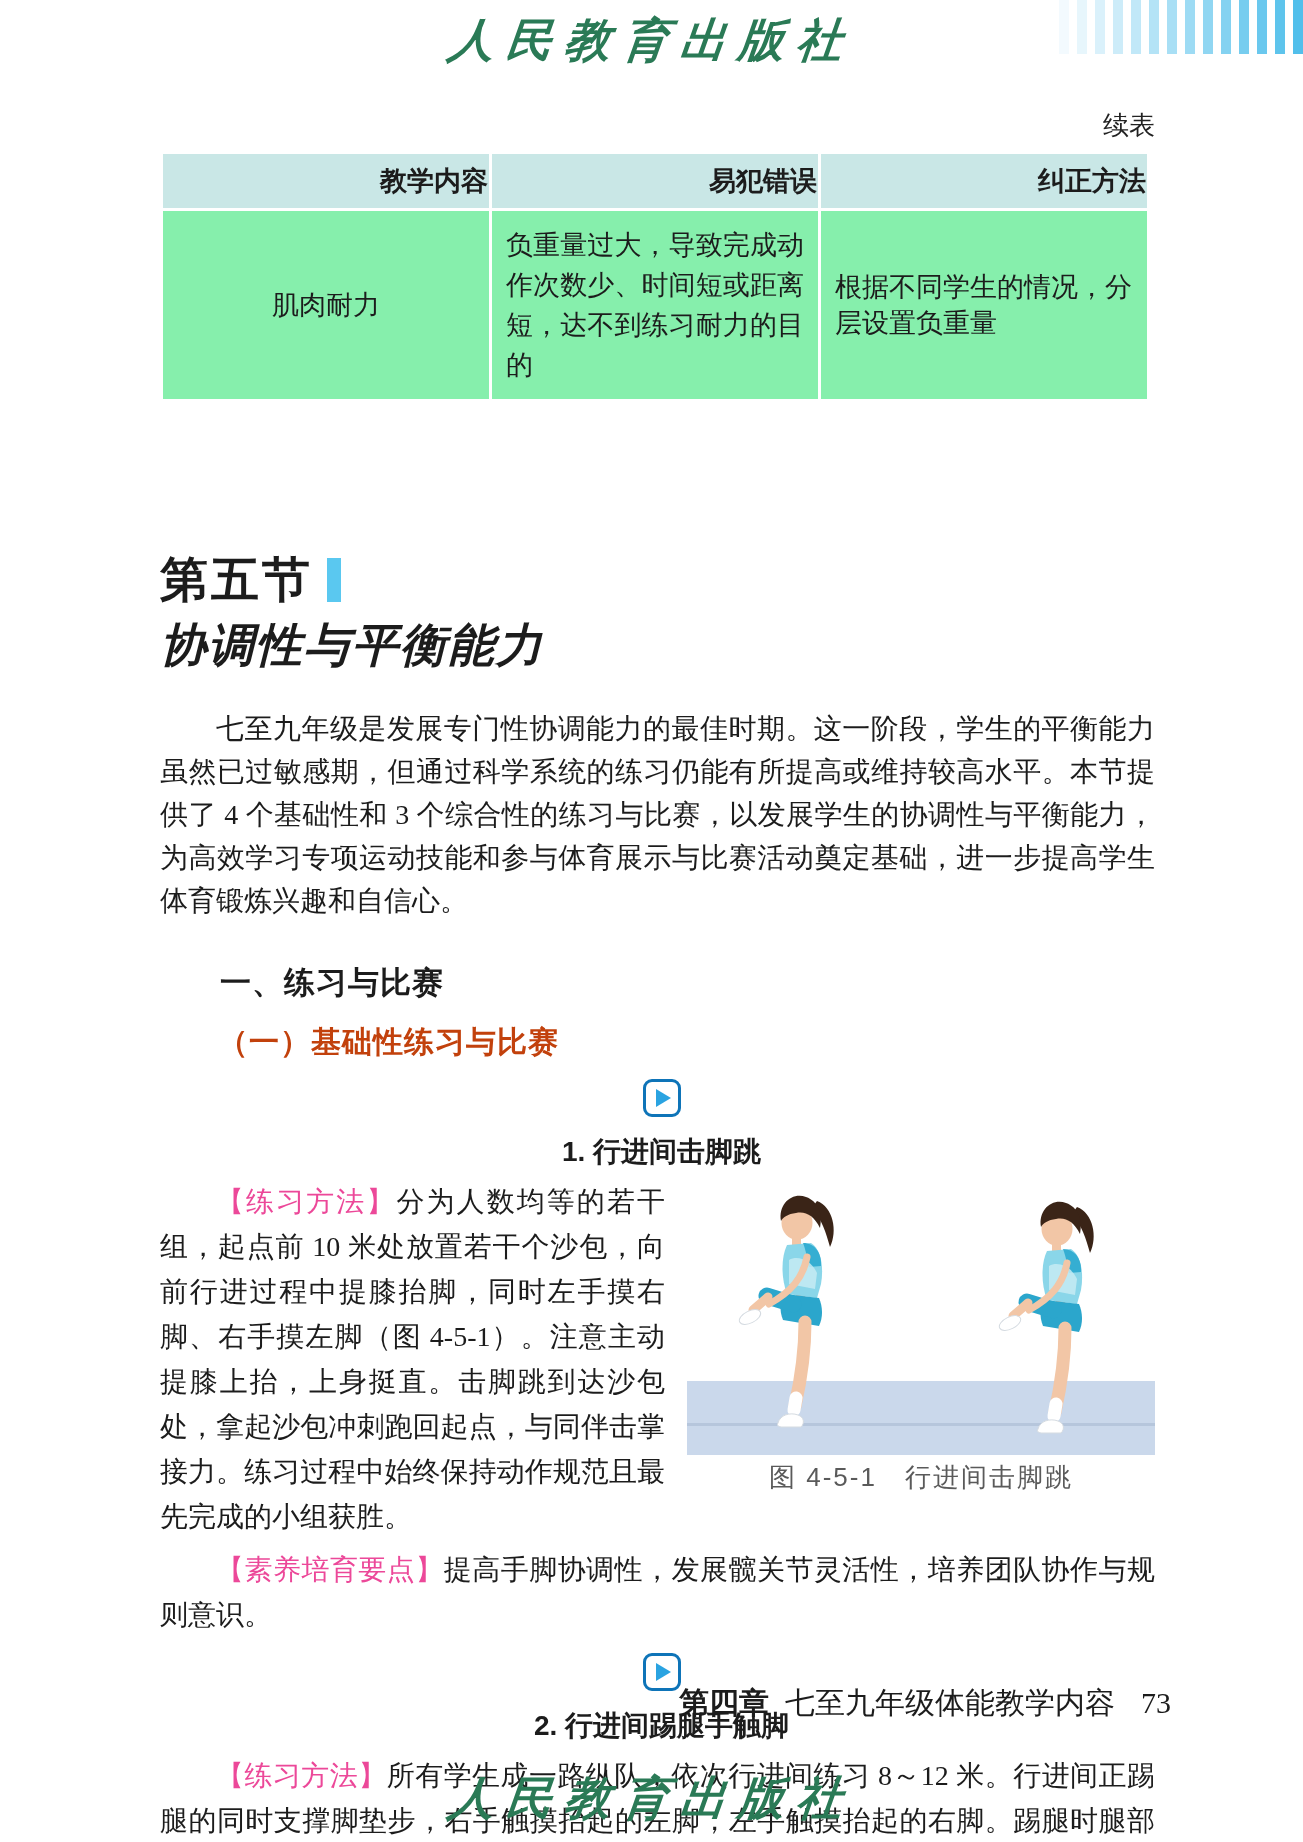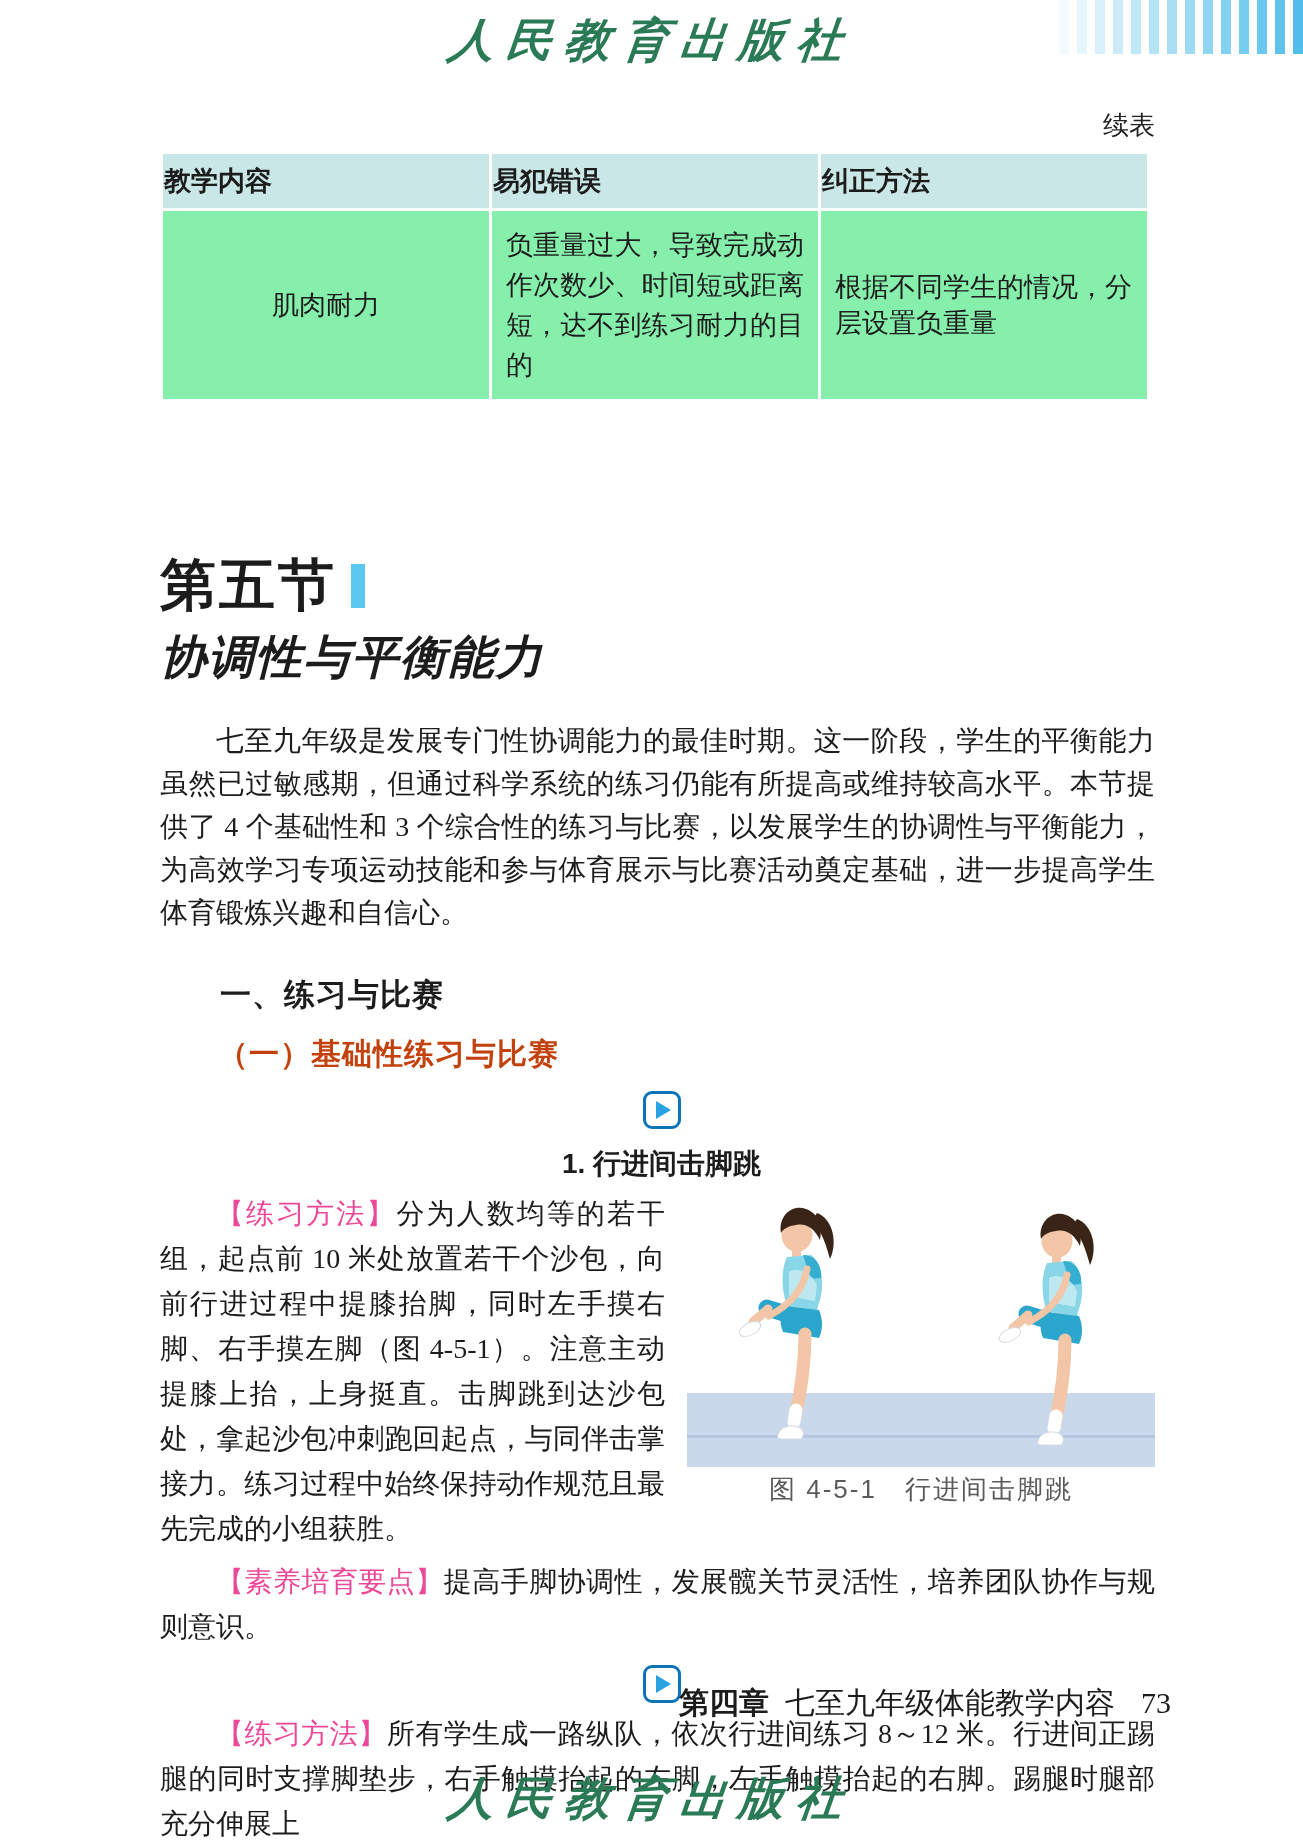--- a/index.html
+++ b/index.html
@@ -16,28 +16,28 @@
   
   .bars { position:absolute; top:0; right:0; display:flex; gap:8px; height:54px; }
   .bars .bar { width:10px; height:54px; background:#52bfeb; }
 
   .content { position:absolute; left:160px; top:0; width:995px; }
 
   .continued { padding-top:108px; text-align:right; font-size:26px; color:#222; }
 
   table.errtab { border-collapse:collapse; width:990px; margin-top:8px; font-size:27px; table-layout:fixed; }
   table.errtab th, table.errtab td { border:3px solid #ffffff; }
-  table.errtab th { background:#c9e7e6; height:52px; font-weight:bold; text-align:left; }
+  table.errtab th { background:#c9e7e6; height:52px; font-weight:bold; text-align:right; }
   table.errtab td { background:#86efac; vertical-align:middle; }
   td.c1 { text-align:center; width:180px; }
   td.c2 { width:388px; padding:14px 14px; line-height:40px; text-align:justify; }
   td.c3 { width:400px; padding-left:14px; }
 
   .sec-row { margin-top:146px; display:flex; align-items:center; gap:14px; }
-  .sec-num { font-size:56px; font-weight:bold; letter-spacing:3px; }
+  .sec-num { font-size:48px; font-weight:bold; letter-spacing:3px; }
   .sec-bar { width:14px; height:44px; background:#5ac8f0; }
   .sec-title { margin-top:3px; font-size:46px; font-weight:bold; letter-spacing:2px;font-style:italic; }
 
   .intro { margin-top:30px; font-size:28px; line-height:43px; text-align:justify; text-indent:56px; }
 
   .h-one { margin-top:40px; padding-left:60px; font-size:31px; font-weight:bold;
            font-family:"Liberation Sans","DejaVu Sans",sans-serif; letter-spacing:1px; }
   .h-sub { margin-top:18px; padding-left:58px; font-size:30px; font-weight:bold; color:#c2410c; letter-spacing:1px; }
 
   .item { margin-top:16px; display:flex; align-items:center; gap:16px; padding-left:8px;flex-direction:column; }
@@ -160,20 +160,21 @@
 
     <div class="para clear">
       <span class="blue-label">【素养培育要点】</span><span>提高手脚协调性，发展髋关节灵活性，培养团队协作与规则意识。</span>
     </div>
 
 
     <div class="item">
       <span class="play">
           <span class="play-tri"></span>
         </span>
+      <span class="item-title">2. 行进间踢腿手触脚</span>
     </div>
 
     <div class="para">
       <span class="blue-label">【练习方法】</span><span>所有学生成一路纵队，依次行进间练习 8～12 米。行进间正踢腿的同时支撑脚垫步，右手触摸抬起的左脚，左手触摸抬起的右脚。踢腿时腿部充分伸展上</span>
     </div>
 
   </div>
 
   <div class="footer">
     <span class="chap">第四章</span><span>七至九年级体能教学内容</span><span class="pagenum">73</span>

